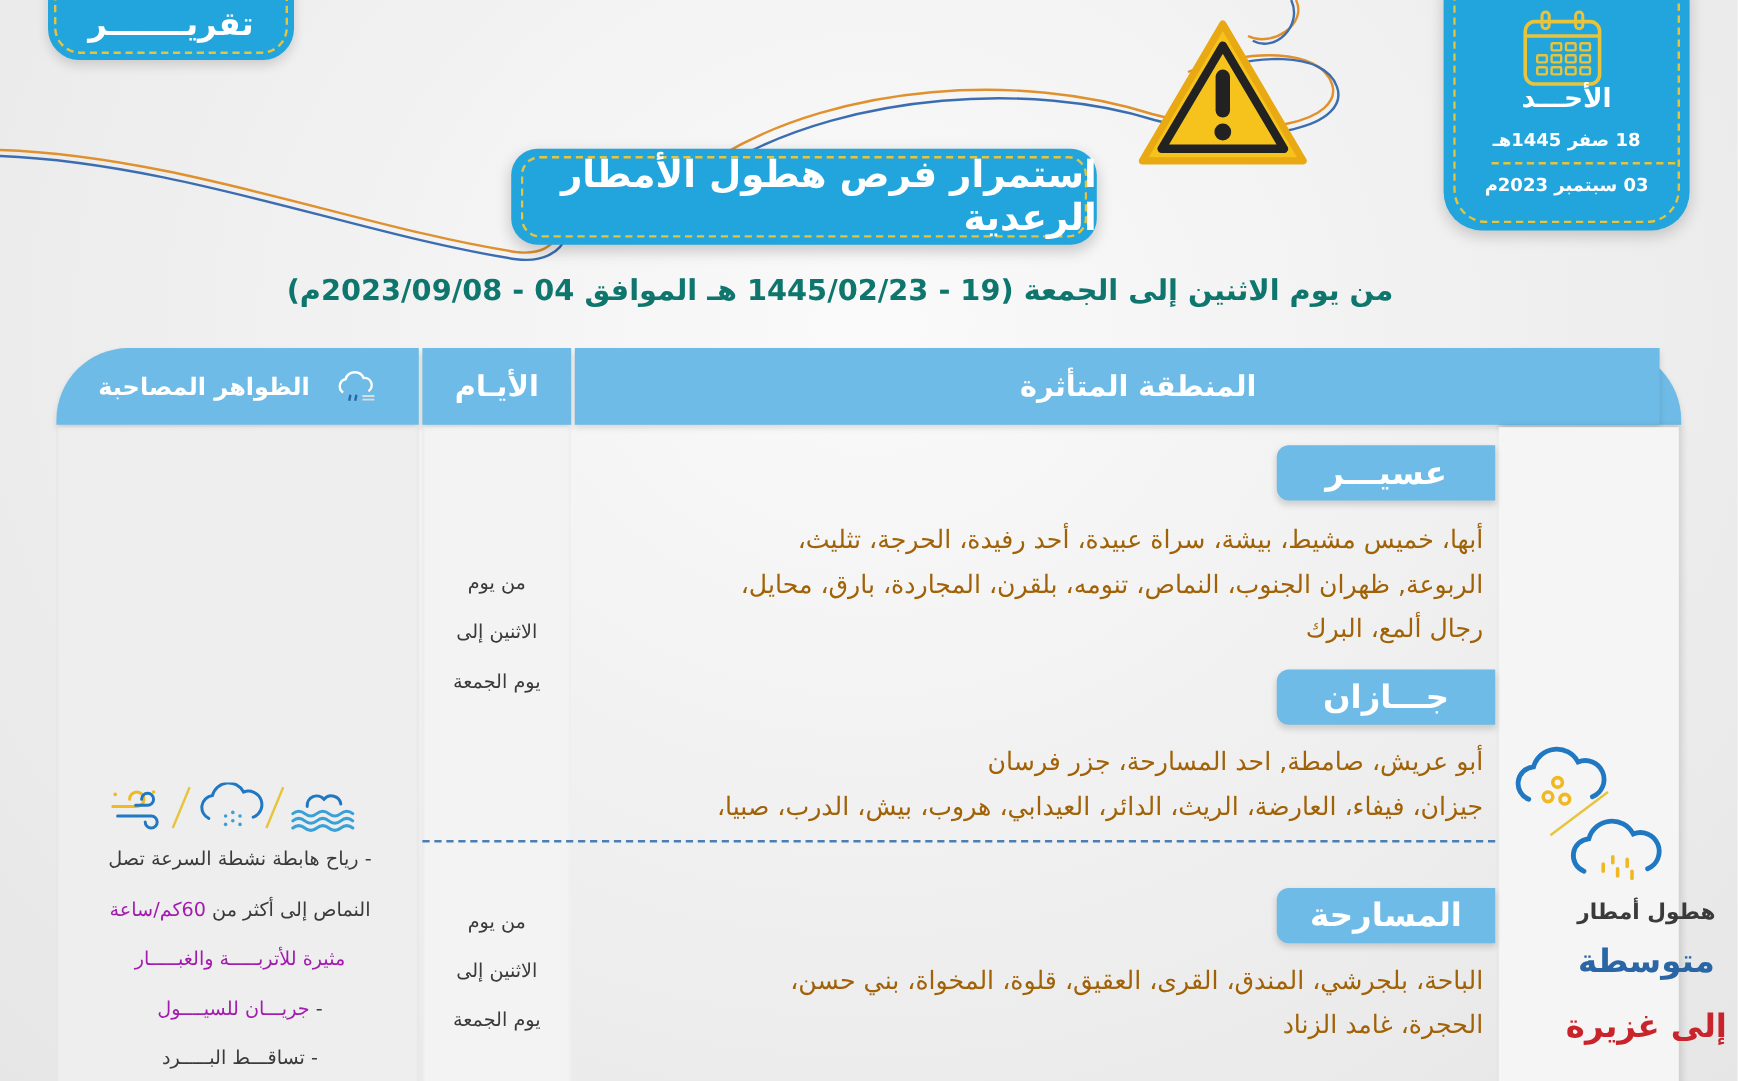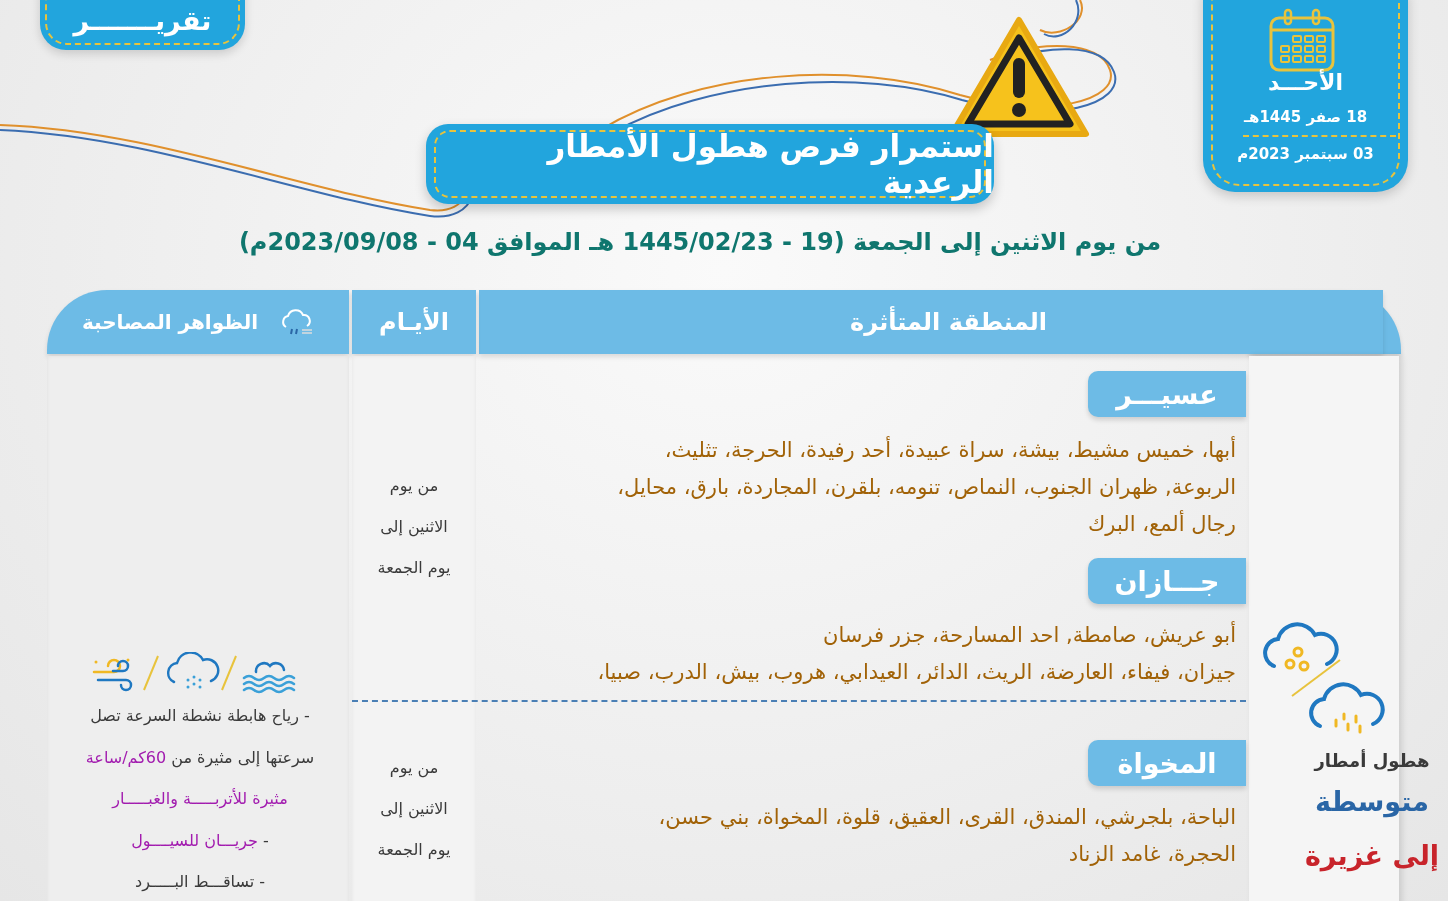--- a/index.html
+++ b/index.html
@@ -41,21 +41,21 @@
     border: 2px dashed #e8c33c; border-top: none; border-radius: 0 0 28px 28px;
   }
   .date-card .cal { position: absolute; left: 64px; top: 18px; }
   .date-card .day { position: absolute; left: 0; right: 0; top: 80px; font-size: 22px; font-weight: bold; }
   .date-card .hijri { position: absolute; left: 0; right: 0; top: 118px; font-size: 15px; font-weight: bold; }
   .date-card .sep { position: absolute; left: 40px; right: 12px; top: 145px; border-top: 2px dashed #e8c33c; }
   .date-card .greg { position: absolute; left: 0; right: 0; top: 155px; font-size: 15px; font-weight: bold; }
 
   
   .title-banner {
-    left: 426px; top: 124px; width: 568px; height: 80px;
+    left: 426px; top: 124px; width: 488px; height: 80px;
     background: #22a5dd; border-radius: 22px;
     box-shadow: 0 5px 12px rgba(0,0,0,0.2);
     display: flex; align-items: center; justify-content: center;
   }
   .title-banner::before {
     content: ""; position: absolute; left: 8px; right: 8px; top: 6px; bottom: 6px;
     border: 2px dashed #e8c33c; border-radius: 16px;
   }
   .title-banner span { color: #fff; font-size: 31px; font-weight: bold; position: relative; }
 
@@ -81,21 +81,21 @@
 
   .col-body {
     top: 356px; height: 560px; background: #f1f1f1;
     box-shadow: 0 0 4px rgba(0,0,0,0.06) inset;
   }
   .b-status { left: 1249px; width: 150px; background: #f5f5f5; box-shadow: 3px 0 6px rgba(0,0,0,0.12); }
   .b-days { left: 352px; width: 124px; background: #f3f3f3; }
   .b-pheno { left: 47px; width: 302px; background: #eeeeee; }
 
   .region-tag {
-    right: 202px; width: 158px; height: 46px;
+    right: 202px; width: 182px; height: 46px;
     background: #6dbbe6; border-radius: 10px 0 0 10px;
     color: #fff; font-size: 27px; font-weight: bold;
     display: flex; align-items: center; justify-content: center;
     box-shadow: 0 3px 5px rgba(0,0,0,0.15);
   }
   .region-text {
     right: 212px; width: 740px; text-align: right;
     font-size: 21px; color: #a16207; line-height: 37px;
   }
   .divider {
@@ -213,21 +213,21 @@
 
 <div class="abs days-text" style="top:465px;">
   <div>من يوم</div>
   <div>الاثنين إلى</div>
   <div>يوم الجمعة</div>
 </div>
 
 <div class="abs divider"></div>
 
 <div class="abs region-tag" style="top:740px;">
-  <span>المخواة</span>
+  <span>المسارحة</span>
 </div>
 <div class="abs region-text" style="top:799px;">
   <div>الباحة، بلجرشي، المندق، القرى، العقيق، قلوة، المخواة، بني حسن،</div>
   <div>الحجرة، غامد الزناد</div>
 </div>
 
 <div class="abs days-text" style="top:747px;">
   <div>من يوم</div>
   <div>الاثنين إلى</div>
   <div>يوم الجمعة</div>
@@ -282,21 +282,21 @@
     <path d="M156 32 q5-4 10 0 t10 0 t10 0 t10 0 t10 0"></path>
     <path d="M156 38 q5-4 10 0 t10 0 t10 0 t10 0 t10 0"></path>
     <path d="M168 20 a8 8 0 0 1 14-6 a8 8 0 0 1 14 4" stroke="#1f78c1"></path>
   </g>
 </svg>
 
 <div class="abs pheno-text" style="top:706px;">
   <span>- رياح هابطة نشطة السرعة تصل</span>
 </div>
 <div class="abs pheno-text" style="top:748px;">
-  <span>سرعتها إلى مثيرة من </span><span class="orange">60كم/ساعة</span>
+  <span>النماص إلى أكثر من </span><span class="orange">60كم/ساعة</span>
 </div>
 <div class="abs pheno-text orange" style="top:789px;">
   <span>مثيرة للأتربـــــة والغبـــــار</span>
 </div>
 <div class="abs pheno-text" style="top:831px;">
   <span>- </span><span class="orange">جريـــان للسيــــول</span>
 </div>
 <div class="abs pheno-text" style="top:872px;">
   <span>- تساقـــط البـــــرد</span>
 </div>

